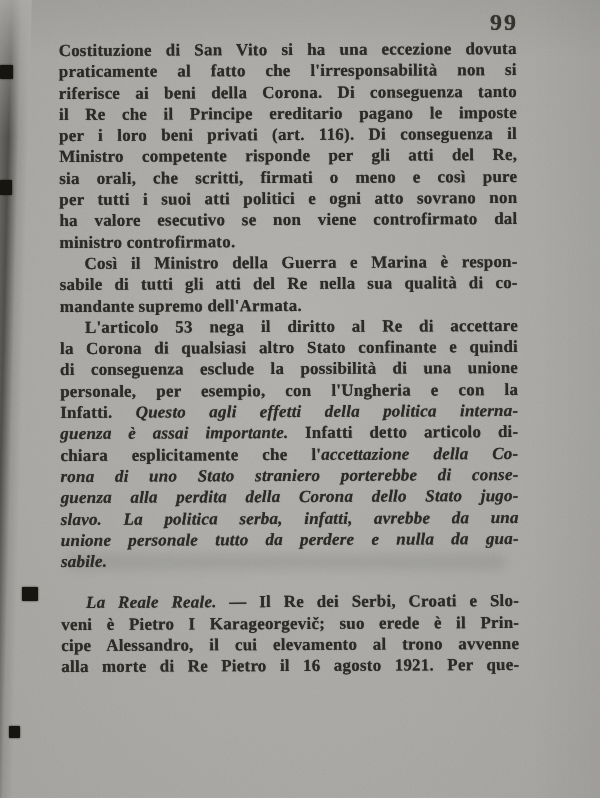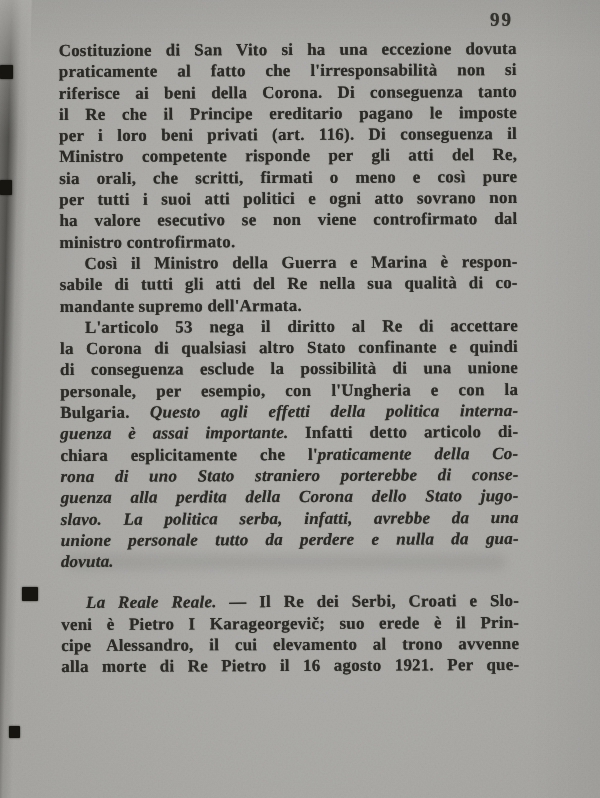--- a/index.html
+++ b/index.html
@@ -38,21 +38,21 @@
   .tab3{left:22px;top:587px;width:16px;height:14px;}
   .tab4{left:9px;top:726px;width:11px;height:12px;}
   
   .smudge{
     position:absolute;left:66px;top:554px;width:440px;height:16px;
     background:rgba(88,88,82,0.13);filter:blur(4px);border-radius:8px;
     pointer-events:none;
   }
   .pagenum{
     position:absolute;left:490px;top:9px;
-    font-size:19px;font-weight:700;letter-spacing:2px;
+    font-size:24px;font-weight:700;letter-spacing:2px;
     color:#34332e;text-shadow:0 0 1px rgba(52,51,46,0.7);
   }
   .text-block{
     position:absolute;left:60px;top:39px;width:458px;
     font-size:17px;font-weight:700;line-height:21.3px;
     color:var(--ink);
     text-shadow:0 0 0.8px rgba(44,43,39,0.85);
     letter-spacing:0.2px;
     transform:rotate(-0.25deg);
   }
@@ -96,28 +96,28 @@
       <div class="paragraph indent">
         <div class="line"><span>Così il Ministro della Guerra e Marina è respon-</span></div>
         <div class="line"><span>sabile di tutti gli atti del Re nella sua qualità di co-</span></div>
         <div class="line last-line"><span>mandante supremo dell'Armata.</span></div>
       </div>
       <div class="paragraph indent">
         <div class="line"><span>L'articolo 53 nega il diritto al Re di accettare</span></div>
         <div class="line"><span>la Corona di qualsiasi altro Stato confinante e quindi</span></div>
         <div class="line"><span>di conseguenza esclude la possibilità di una unione</span></div>
         <div class="line"><span>personale, per esempio, con l'Ungheria e con la</span></div>
-        <div class="line"><span>Bulgaria. </span><span class="it">Questo agli effetti della politica interna-</span></div>
+        <div class="line"><span>Infatti. </span><span class="it">Questo agli effetti della politica interna-</span></div>
         <div class="line"><span class="it">guenza è assai importante.</span><span> Infatti detto articolo di-</span></div>
-        <div class="line"><span>chiara esplicitamente che l'</span><span class="it">praticamente della Co-</span></div>
+        <div class="line"><span>chiara esplicitamente che l'</span><span class="it">accettazione della Co-</span></div>
         <div class="line"><span class="it">rona di uno Stato straniero porterebbe di conse-</span></div>
         <div class="line"><span class="it">guenza alla perdita della Corona dello Stato jugo-</span></div>
         <div class="line"><span class="it">slavo. La politica serba, infatti, avrebbe da una</span></div>
         <div class="line"><span class="it">unione personale tutto da perdere e nulla da gua-</span></div>
-        <div class="line last-line"><span class="it">dovuta.</span></div>
+        <div class="line last-line"><span class="it">sabile.</span></div>
       </div>
       <div class="paragraph indent" style="margin-top: 20px;">
         <div class="line"><span class="it">La Reale Reale.</span><span> — Il Re dei Serbi, Croati e Slo-</span></div>
         <div class="line"><span>veni è Pietro I Karageorgevič; suo erede è il Prin-</span></div>
         <div class="line"><span>cipe Alessandro, il cui elevamento al trono avvenne</span></div>
         <div class="line"><span>alla morte di Re Pietro il 16 agosto 1921. Per que-</span></div>
       </div>
     </div>
 
   <svg class="grain" width="600" height="798" aria-hidden="true">

